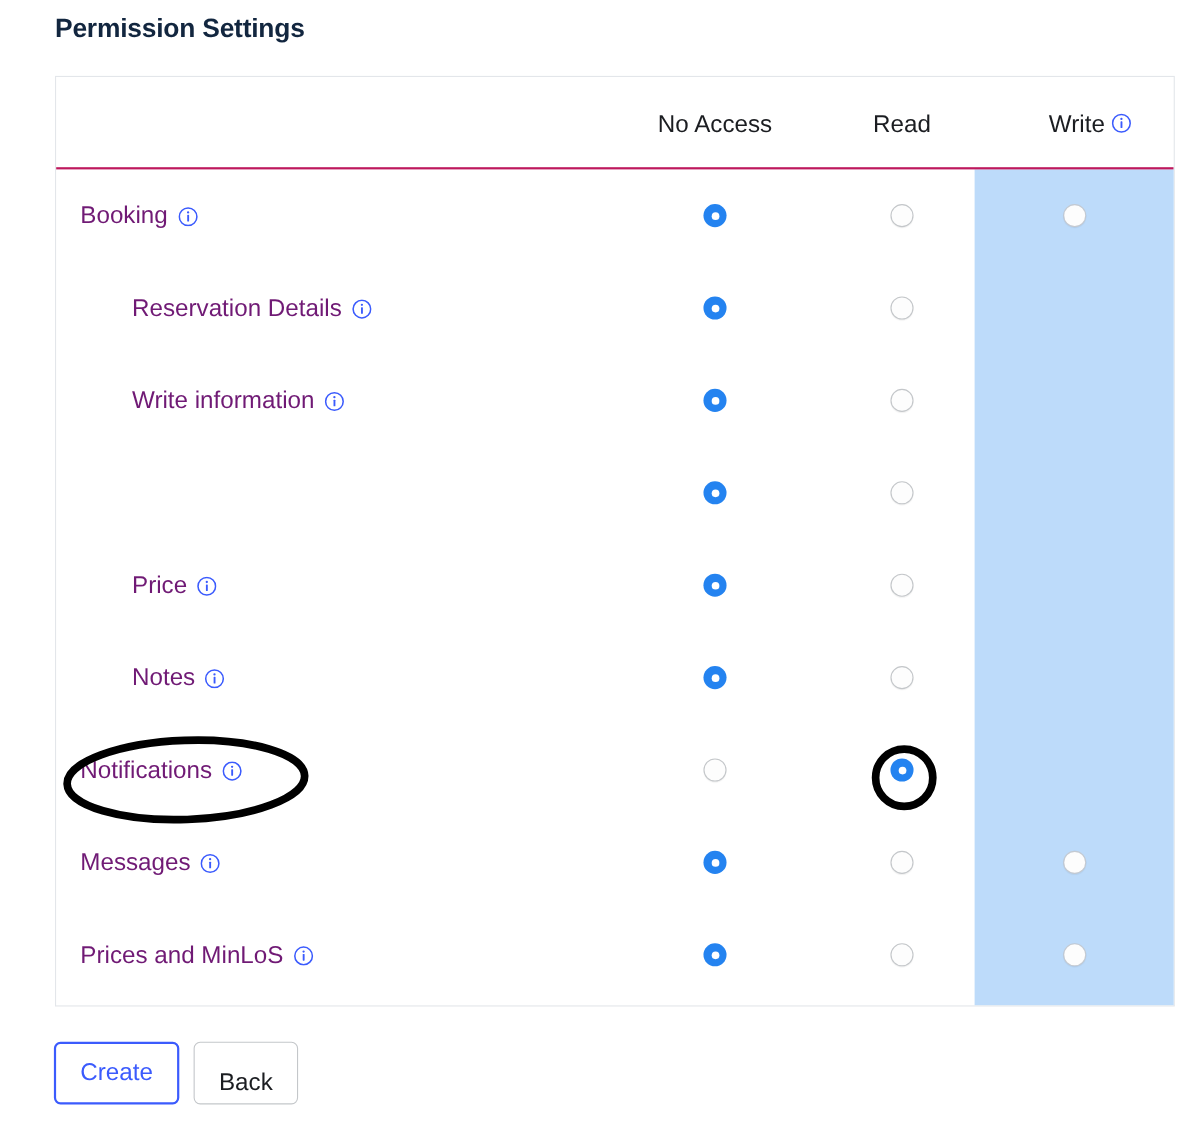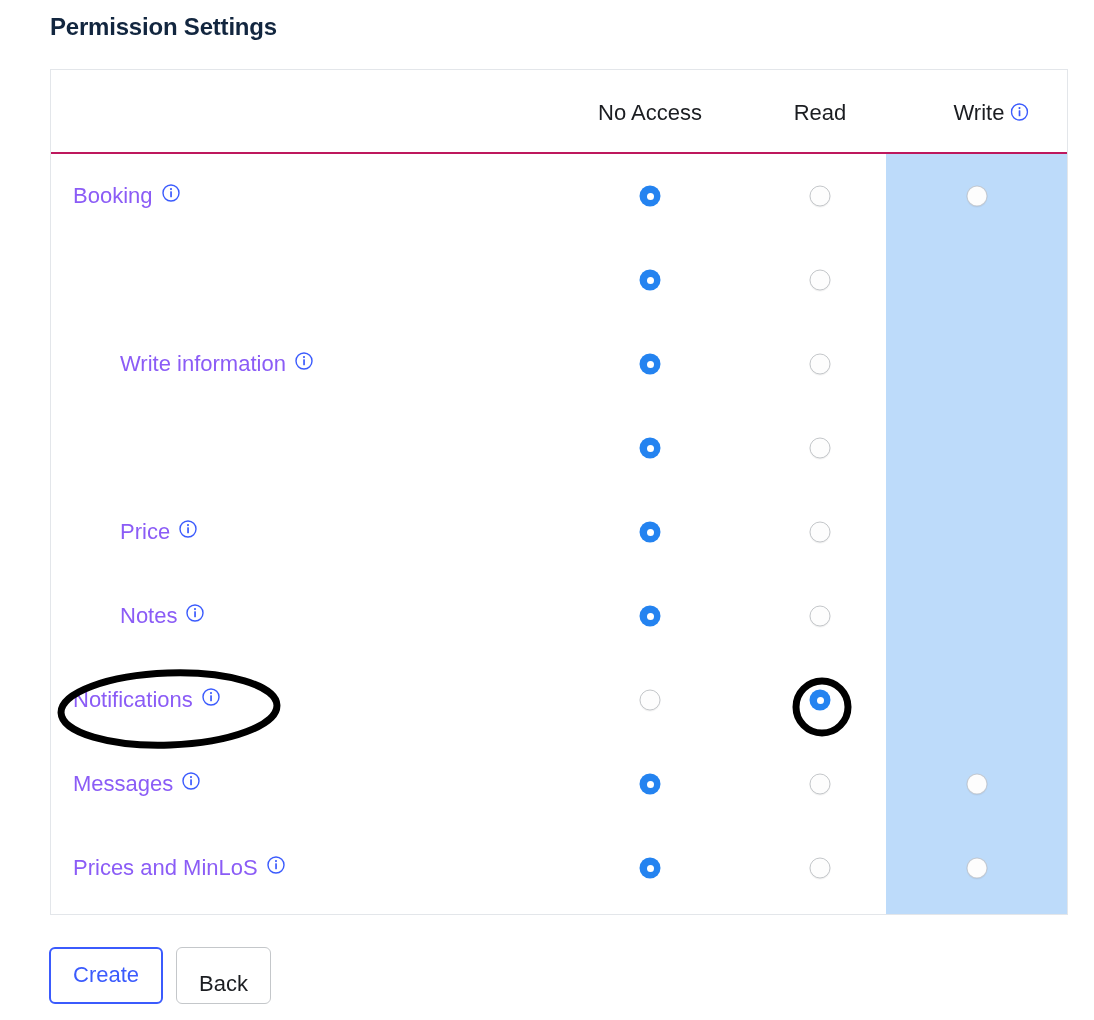--- a/index.html
+++ b/index.html
@@ -96,24 +96,24 @@
     left: 0;
     right: 0;
     height: 84px;
   }
 
   .row-label {
     position: absolute;
     top: 50%;
     transform: translateY(-50%);
     font-size: 22px;
-    color: #8b5cf6;
+    color: #701a75;
     white-space: nowrap;
     display: flex;
-    align-items: flex-start;
+    align-items: center;
     gap: 9px;
   }
   .row-label.level-0 { left: 22px; }
   .row-label.level-1 { left: 69px; }
 
   
   .info-icon {
     display: inline-block;
     width: 18px;
     height: 18px;
@@ -246,20 +246,30 @@
                 <circle cx="9" cy="5.1" r="1.05" fill="#3b5bfd"></circle>
                 <rect x="8.2" y="7.3" width="1.7" height="6.0" rx="0.5" fill="#3b5bfd"></rect>
               </svg>
             </span>
           </div>
           <div class="radio c-noaccess on"></div>
           <div class="radio c-read off"></div>
           <div class="radio c-write on-band"></div>
         </div>
         <div class="row" style="top: 84px;">
+          <div class="row-label level-1">
+            <span>Reservation Details</span>
+            <span class="info-icon">
+              <svg width="18" height="18" viewBox="0 0 18 18" aria-hidden="true">
+                <circle cx="9" cy="9" r="8" fill="none" stroke="#3b5bfd" stroke-width="1.4"></circle>
+                <circle cx="9" cy="5.1" r="1.05" fill="#3b5bfd"></circle>
+                <rect x="8.2" y="7.3" width="1.7" height="6.0" rx="0.5" fill="#3b5bfd"></rect>
+              </svg>
+            </span>
+          </div>
           <div class="radio c-noaccess on"></div>
           <div class="radio c-read off"></div>
         </div>
         <div class="row" style="top: 168px;">
           <div class="row-label level-1">
             <span>Write information</span>
             <span class="info-icon">
               <svg width="18" height="18" viewBox="0 0 18 18" aria-hidden="true">
                 <circle cx="9" cy="9" r="8" fill="none" stroke="#3b5bfd" stroke-width="1.4"></circle>
                 <circle cx="9" cy="5.1" r="1.05" fill="#3b5bfd"></circle>

